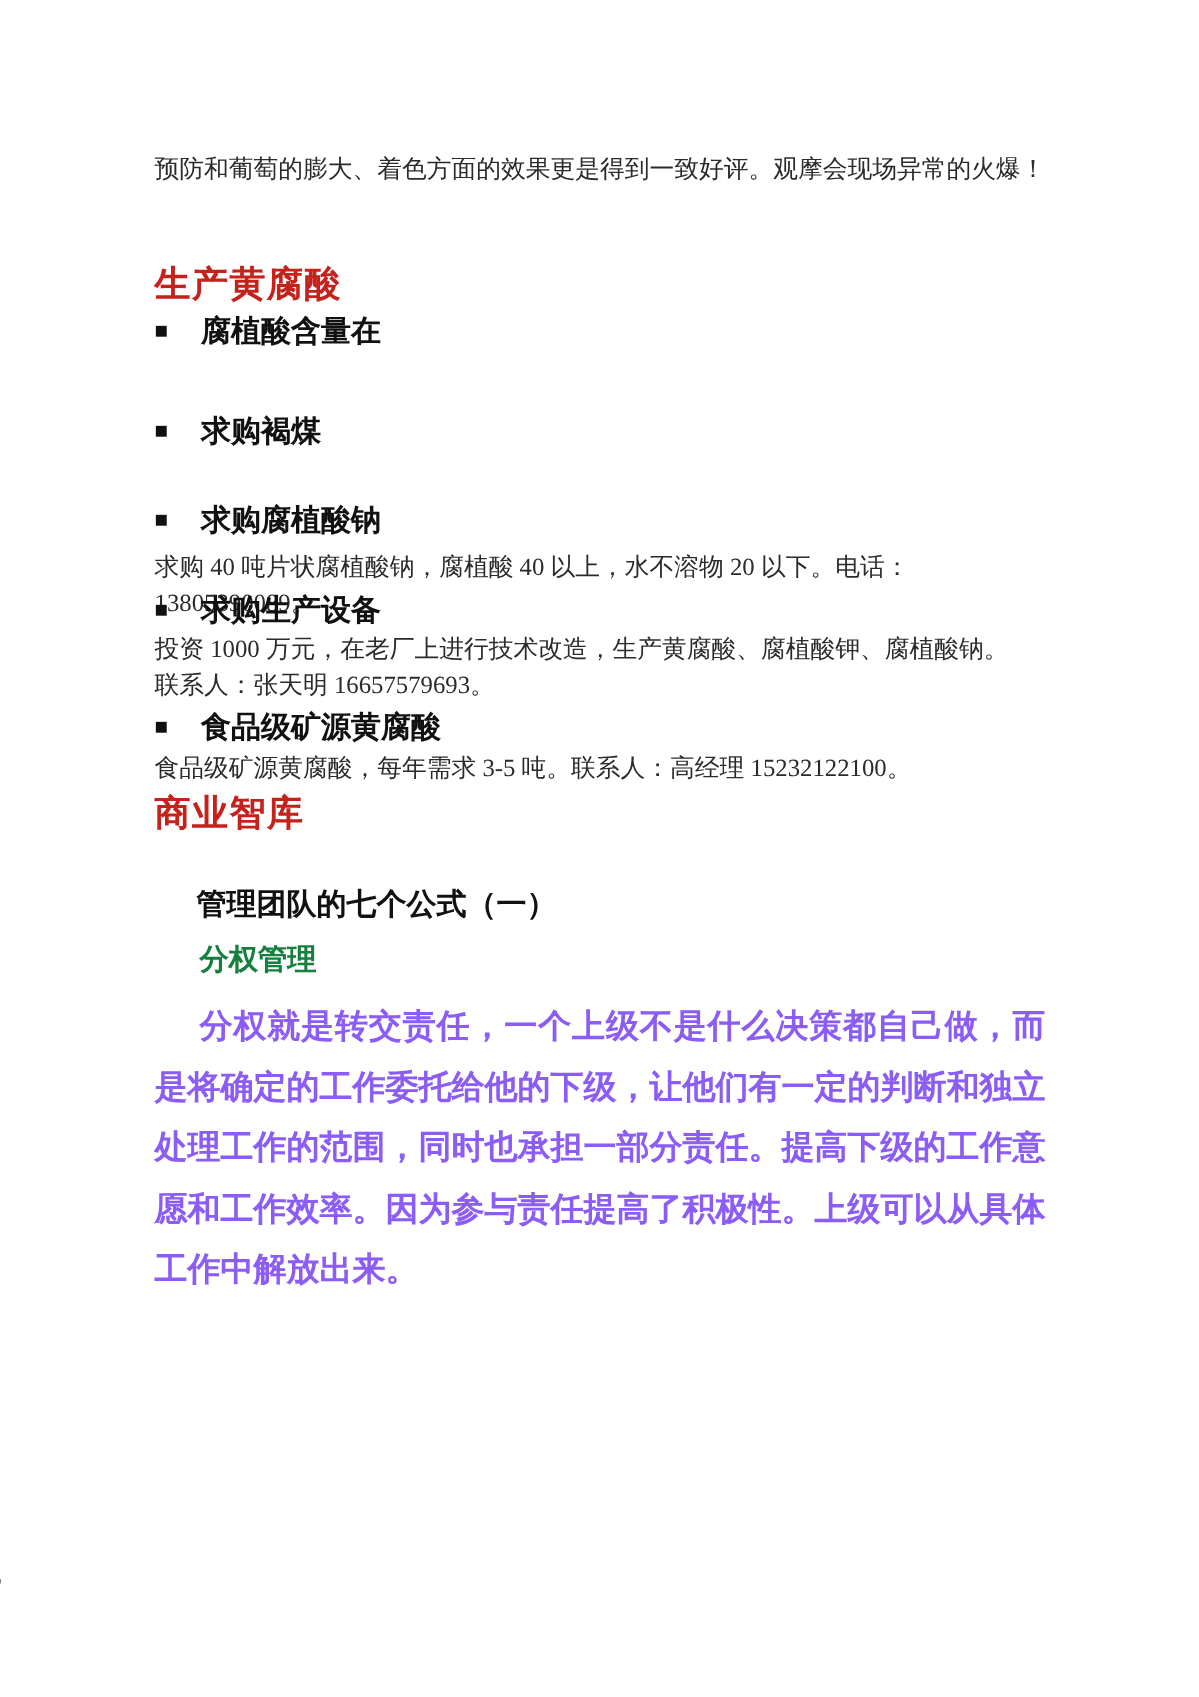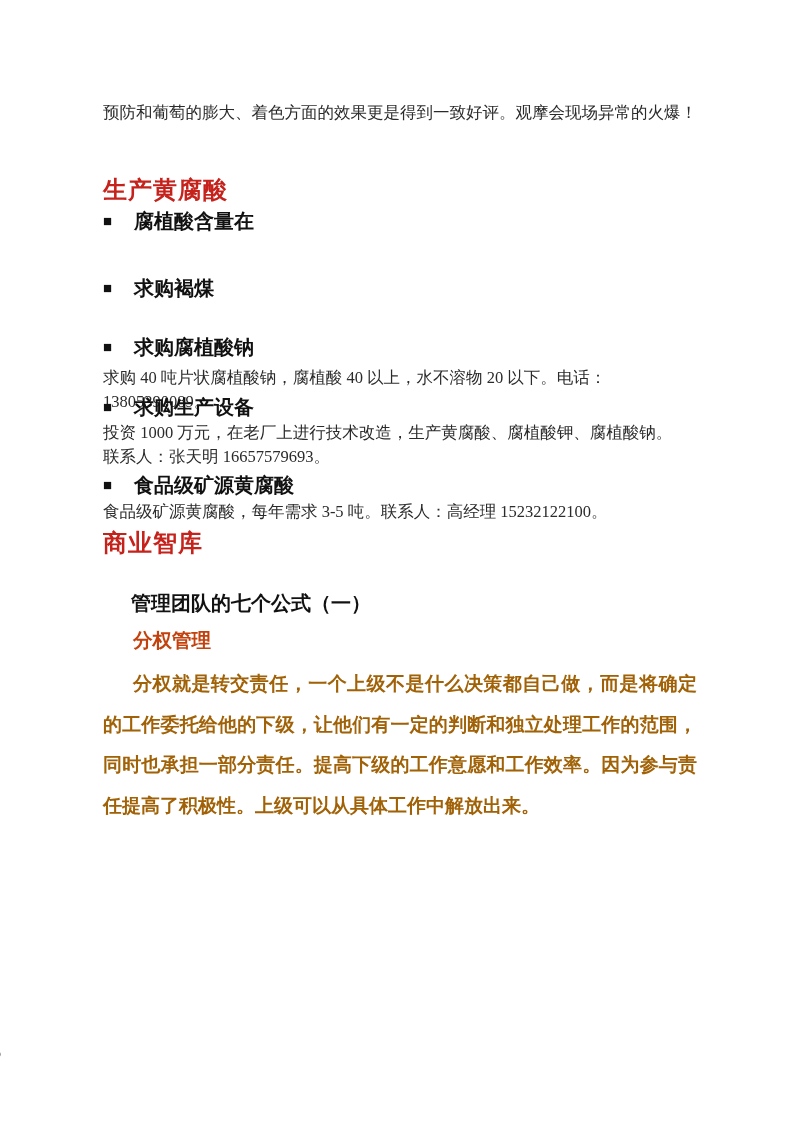--- a/index.html
+++ b/index.html
@@ -64,29 +64,29 @@
     left: 103px; top: 592px; width: 596px;
     font-weight: 700;
     font-size: 20px; line-height: 23px;
     color: #111111;
     margin-left: 28px;
   }
   .topic {
     left: 133px; top: 629px;
     font-weight: 700;
     font-size: 19.5px; line-height: 23px;
-    color: #c2410c;
+    color: #15803d;
   }
   .tt-para {
     left: 103px; top: 664px; width: 594px;
     font-weight: 700;
-    font-size: 19px; line-height: 40.5px;
+    font-size: 22px; line-height: 40.5px;
     text-align: justify;
     text-indent: 30px;
-    color: #a16207;
+    color: #8b5cf6;
   }
 
   .page-number {
     left: -7px; top: 1044px;
     font-size: 16px; line-height: 18px;
     color: #4d4d4d;
     font-family: "Liberation Serif", "DejaVu Serif", serif;
   }
 </style>
 </head>

